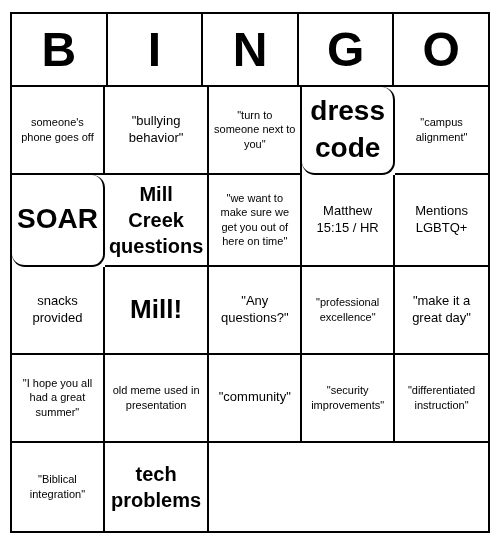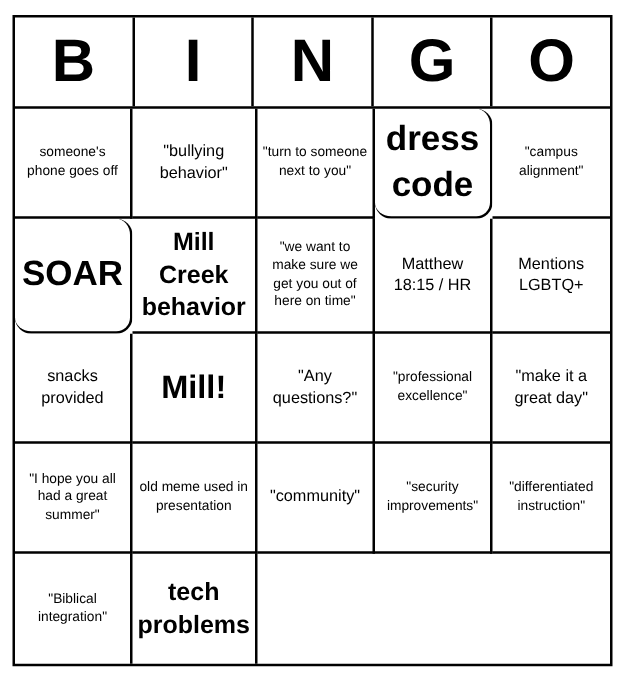--- a/index.html
+++ b/index.html
@@ -82,23 +82,23 @@
     <div class="bingo-title-cell">G</div>
     <div class="bingo-title-cell">O</div>
   </div>
   <div class="bingo-grid" id="bingo-grid">
   <div class="bingo-cell cell-small">someone's phone goes off</div>
       <div class="bingo-cell">"bullying behavior"</div>
       <div class="bingo-cell cell-small">"turn to someone next to you"</div>
       <div class="bingo-cell cell-large">dress code</div>
       <div class="bingo-cell cell-small">"campus alignment"</div>
       <div class="bingo-cell cell-large">SOAR</div>
-      <div class="bingo-cell cell-medium">Mill Creek behavior</div>
+      <div class="bingo-cell cell-medium">Mill Creek questions</div>
       <div class="bingo-cell cell-small">"we want to make sure we get you out of here on time"</div>
-      <div class="bingo-cell">Matthew 18:15 / HR</div>
+      <div class="bingo-cell">Matthew 15:15 / HR</div>
       <div class="bingo-cell">Mentions LGBTQ+</div>
       <div class="bingo-cell">snacks provided</div>
       <div class="bingo-cell cell-free">Mill!</div>
       <div class="bingo-cell">"Any questions?"</div>
       <div class="bingo-cell cell-small">"professional excellence"</div>
       <div class="bingo-cell">"make it a great day"</div>
       <div class="bingo-cell cell-small">"I hope you all had a great summer"</div>
       <div class="bingo-cell cell-small">old meme used in presentation</div>
       <div class="bingo-cell">"community"</div>
       <div class="bingo-cell cell-small">"security improvements"</div>

